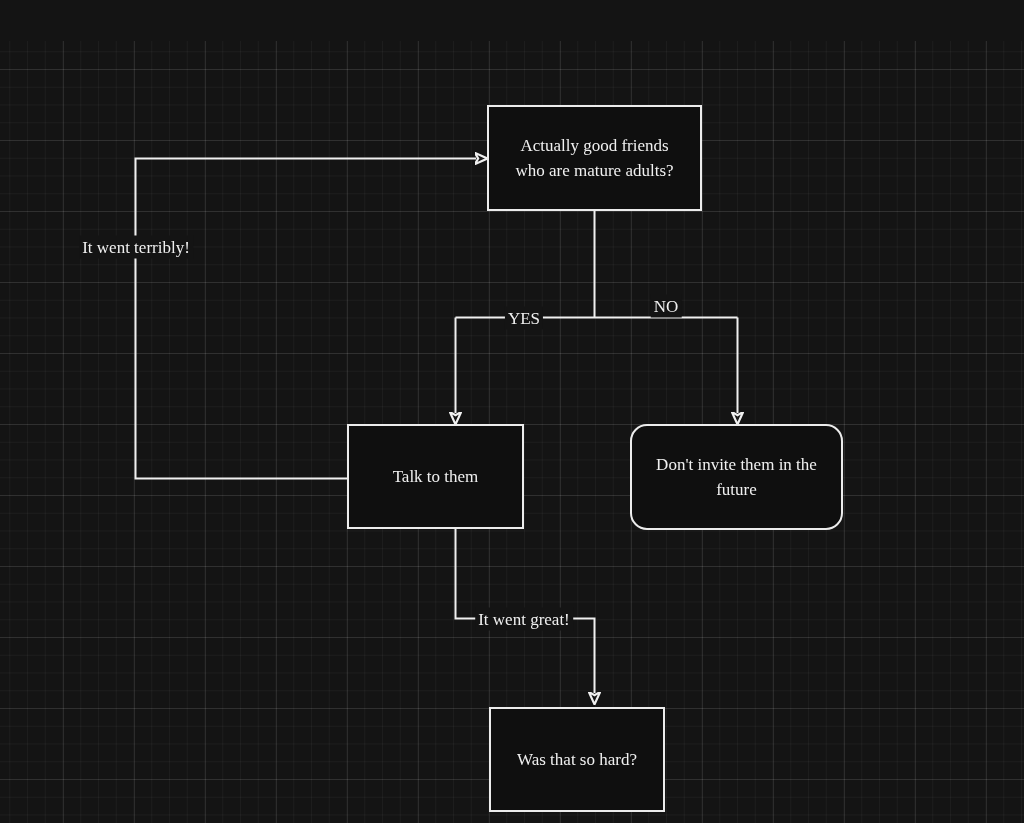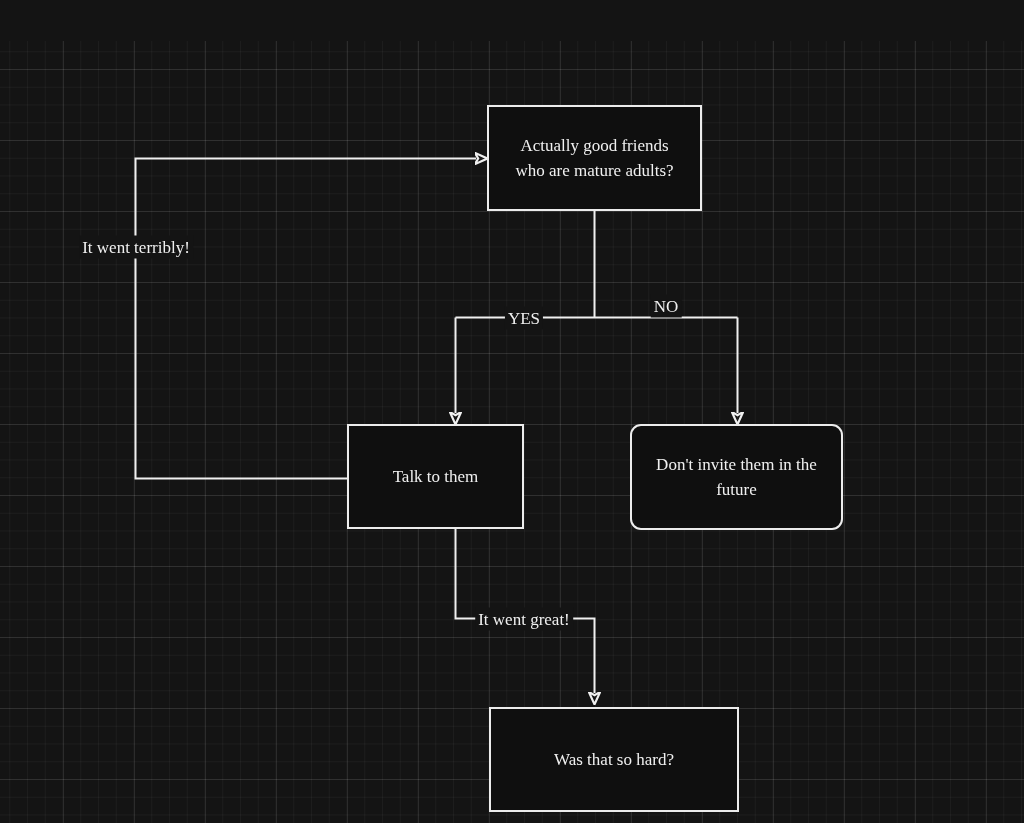--- a/index.html
+++ b/index.html
@@ -24,21 +24,21 @@
   .node{
     position:absolute;
     box-sizing:border-box;
     background:#0f0f0f;
     border:2px solid #ececec;
     display:flex;align-items:center;justify-content:center;
     text-align:center;
     font-size:17px;line-height:25px;
     padding:0 18px;
   }
-  .node.rounded{border-radius:11px;}
+  .node.rounded{border-radius:17px;}
   .edge-label{
     position:absolute;
     transform:translate(-50%,-50%);
     background:#141414;
     padding:1px 3px;
     font-size:17px;line-height:21px;
     white-space:nowrap;
   }
 </style>
 </head>
@@ -69,21 +69,21 @@
   </div>
 
   <div class="node" style="left:347px;top:383px;width:177px;height:105px;">
     <span>Talk to them</span>
   </div>
 
   <div class="node rounded" style="left:630px;top:383px;width:213px;height:106px;">
     <span>Don't invite them in the future</span>
   </div>
 
-  <div class="node" style="left:489px;top:666px;width:250px;height:105px;">
+  <div class="node" style="left:489px;top:666px;width:176px;height:105px;">
     <span>Was that so hard?</span>
   </div>
 
   <div class="edge-label" style="left:524px;top:277px;text-align:right;">YES</div>
 
   <div class="edge-label" style="left:666px;top:265px;">NO</div>
 
   <div class="edge-label" style="left:524px;top:578px;">It went great!</div>
 
   <div class="edge-label" style="left:136px;top:206px;">It went terribly!</div>

